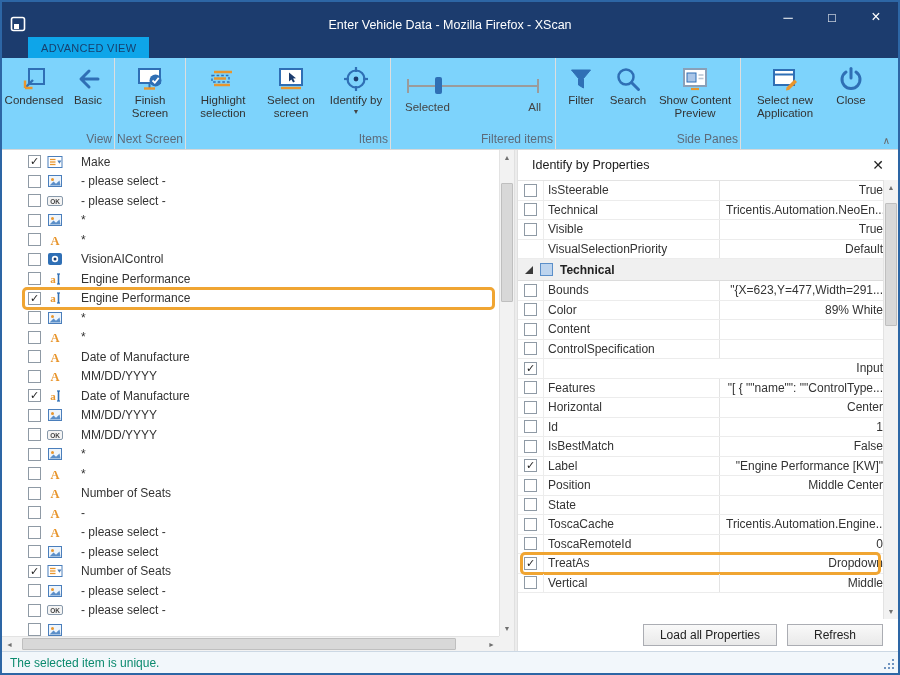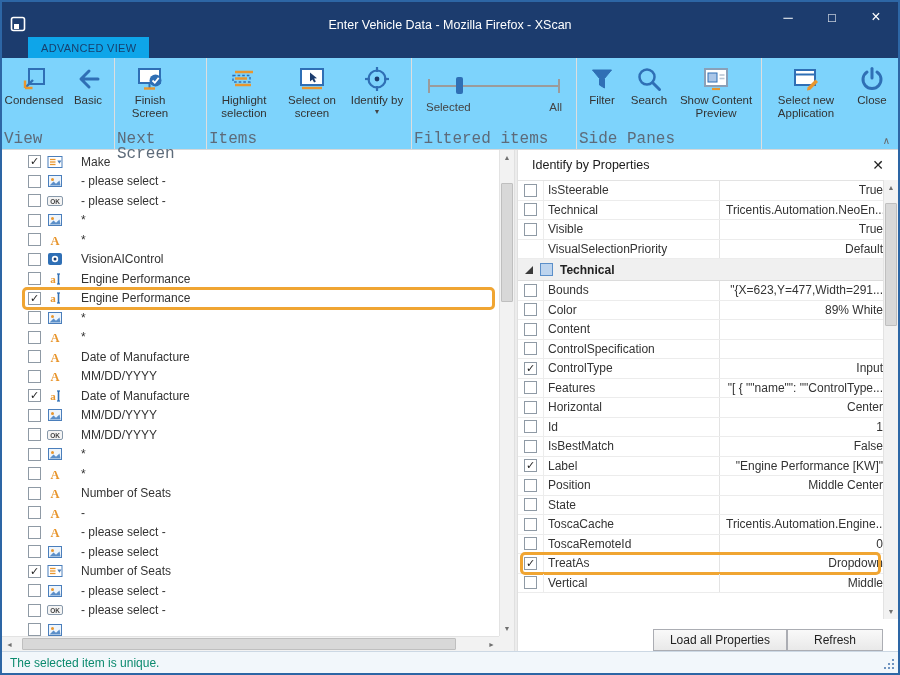--- a/index.html
+++ b/index.html
@@ -12,21 +12,21 @@
   .title{position:absolute;left:0;right:0;text-align:center;color:#fff;font-size:12.5px;pointer-events:none;}
   .win-controls{margin-left:auto;display:flex;z-index:1;}
   .wbtn{width:44px;height:30px;display:flex;align-items:center;justify-content:center;color:#fff;font-size:13px;cursor:default;}
   
   .tabrow{height:26px;background:#1c3c6e;display:flex;align-items:flex-end;padding-left:6px;flex:0 0 auto;}
   .tab{background:#0ea5e9;color:#17406e;font-size:11px;padding:5px 13px 4px;letter-spacing:.3px;margin-left:20px;}
   
   .ribbon{height:92px;background:#7dd3fc;border-bottom:1px solid #d8d8d8;display:flex;position:relative;flex:0 0 auto;}
   .rgroup{display:flex;flex-direction:column;border-right:1px solid #dedede;padding:0 2px;}
   .rbuttons{flex:1;display:flex;align-items:stretch;padding-top:2px;}
-  .rgroup-label{height:17px;font-size:16px;color:#5d6b7a;text-align:left;line-height:15px;font-family:Liberation Mono, monospace;}
+  .rgroup-label{height:17px;font-size:12px;color:#5d6b7a;text-align:right;line-height:15px;}
   .rbtn{display:flex;flex-direction:column;align-items:center;padding:4px 2px 0;cursor:default;}
   .rbtn .ricon{height:30px;display:flex;align-items:center;justify-content:center;}
   .rbtn .rlabel{font-size:11.5px;line-height:1.12;text-align:center;color:#333;}
   .drop-arrow{font-size:7px;color:#444;margin-top:1px;}
   .ribbon-chevron{position:absolute;right:8px;bottom:3px;font-size:10px;color:#666;}
   
   .slider-area{display:flex;flex-direction:column;padding:16px 12px 0;width:160px;}
   .slider-track-wrap{position:relative;height:20px;}
   .slider-line{position:absolute;left:2px;right:2px;top:9px;height:2px;background:#9b9b9b;}
   .slider-tick{position:absolute;top:3px;width:2px;height:14px;background:#9b9b9b;}
@@ -65,21 +65,21 @@
   .prop-row{height:19.5px;display:flex;align-items:center;border-bottom:1px solid #ececec;font-size:12px;position:relative;text-align:right;}
   .pcb{width:26px;display:flex;justify-content:center;align-self:stretch;align-items:center;border-right:1px solid #ececec;flex:0 0 auto;}
   .pname{width:176px;padding-left:4px;border-right:1px solid #e3e3e3;align-self:stretch;display:flex;align-items:center;
       white-space:nowrap;overflow:hidden;flex:0 0 auto;}
   .pvalue{flex:1;padding-left:6px;white-space:nowrap;overflow:hidden;min-width:0;}
   .prop-row .hl{left:2px;right:2px;top:-2px;bottom:-2px;}
   .prop-group{height:22px;background:#f0f0f0;display:flex;align-items:center;gap:7px;padding-left:7px;
       border-bottom:1px solid #dcdcdc;font-size:12px;font-weight:bold;color:#222;}
   .tri{width:0;height:0;border-style:solid;border-width:0 0 8px 8px;border-color:transparent transparent #3a3a3a transparent;}
   .gicon{width:13px;height:13px;background:#bdd4ee;border:1px solid #5b8fc9;}
-  .props-buttons{height:32px;display:flex;justify-content:flex-end;align-items:flex-end;padding:0 15px;flex:0 0 auto;}
+  .props-buttons{height:32px;display:flex;justify-content:flex-end;align-items:center;gap:10px;padding:0 15px;flex:0 0 auto;}
   .btn{height:22px;font-size:12px;font-family:"Liberation Sans",sans-serif;border:1px solid #abadb3;
       background:linear-gradient(#f9f9f9,#e9e9e9);padding:0 16px;color:#222;}
   
   .statusbar{height:22px;background:#f2f7fb;border-top:1px solid #ccd8e4;display:flex;align-items:center;
       padding:0 8px;font-size:12px;color:#0b8a6e;position:relative;flex:0 0 auto;}
   .grip{position:absolute;right:4px;bottom:4px;width:10px;height:10px;}
   .grip::before{content:'';position:absolute;right:0;bottom:0;width:2px;height:2px;background:#6f94c0;
       box-shadow:-4px 0 #6f94c0,-8px 0 #6f94c0,0 -4px #6f94c0,-4px -4px #6f94c0,0 -8px #6f94c0;}
 </style>
 </head>
@@ -625,21 +625,20 @@
               <span class="pcb">
                 <span class="cb"></span>
               </span>
               <span class="pname">ControlSpecification</span>
               <span class="pvalue"></span>
             </div>
             <div class="prop-row">
               <span class="pcb">
                 <span class="cb">✓</span>
               </span>
-              <span class="pname">ControlType</span>
               <span class="pvalue">Input</span>
             </div>
             <div class="prop-row">
               <span class="pcb">
                 <span class="cb"></span>
               </span>
               <span class="pname">Features</span>
               <span class="pvalue">"[ { ""name"": ""ControlType...</span>
             </div>
             <div class="prop-row">

